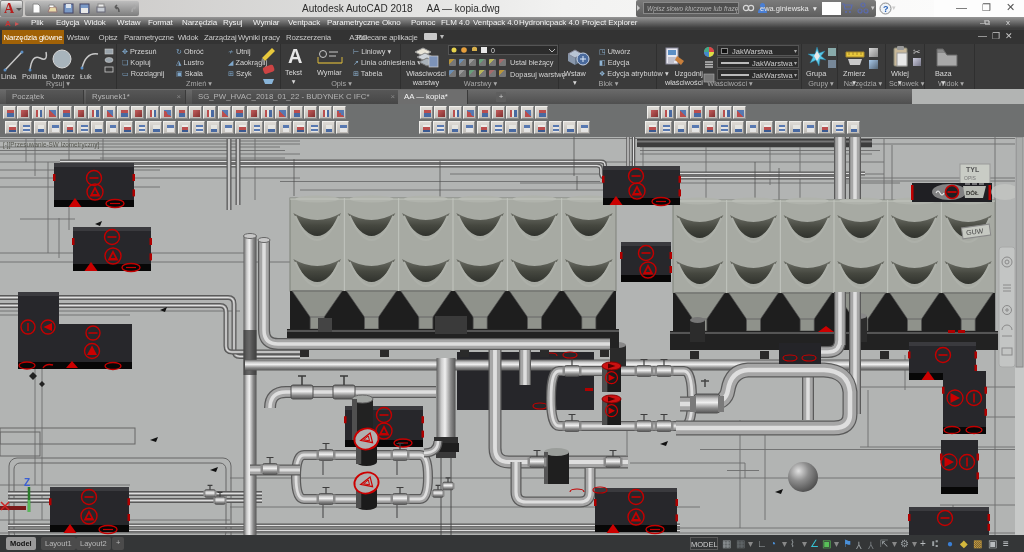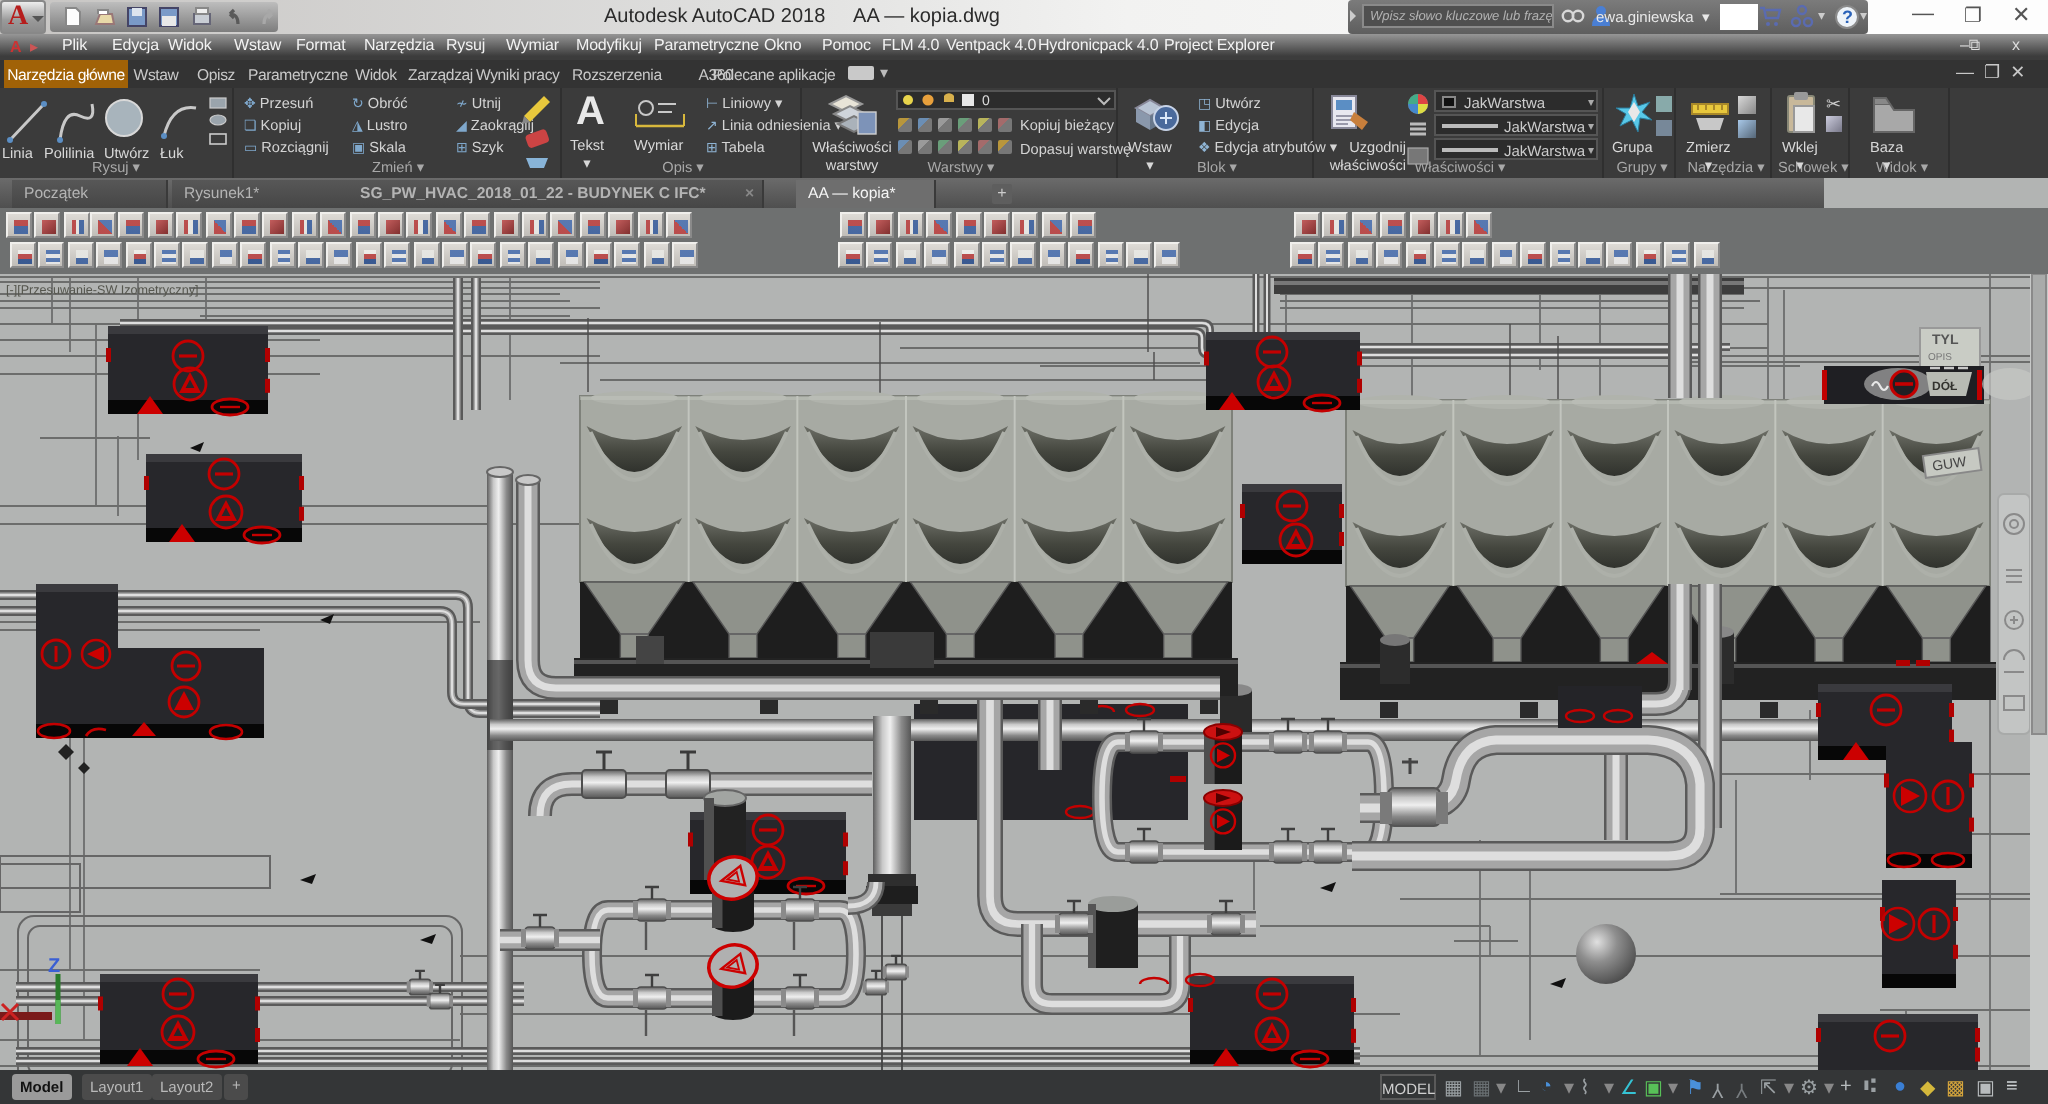--- a/index.html
+++ b/index.html
@@ -6,21 +6,21 @@
 .abs{position:absolute;}
 #app{position:relative;width:1024px;height:552px;}
 
 #title{left:0;top:0;width:1024px;height:17px;background:linear-gradient(to right,#c7c5c3 0%,#dededd 35%,#f2f2f1 55%,#fdfdfd 100%);}
 #alogo{left:0;top:0;width:23px;height:17px;background:linear-gradient(#ededed,#9a9a9a 60%,#8a8a8a);border:1px solid #888;border-radius:2px;}
 #alogo .a{position:absolute;left:3px;top:0px;color:#b61d1c;font-weight:bold;font-size:14px;font-family:"Liberation Serif",serif;}
 #alogo .dn{position:absolute;right:0px;top:7px;width:0;height:0;border:3px solid transparent;border-top-color:#555;}
 #qat{left:25px;top:1px;width:114px;height:15px;background:linear-gradient(#bdbdbd,#7d7d7d);border-radius:2px;}
 .qico{position:absolute;top:2px;width:11px;height:11px;}
 #ttext{left:302px;top:3px;width:400px;height:13px;color:#2b2b2b;font-size:10px;}
-#srchbar{left:674px;top:0px;width:260px;height:17px;background:linear-gradient(#7b7b7b,#5e5e5e);border-radius:2px;}
+#srchbar{left:636px;top:0px;width:240px;height:17px;background:linear-gradient(#7b7b7b,#5e5e5e);border-radius:2px;}
 #srch{position:absolute;left:7px;top:2px;width:96px;height:12px;background:#4f4f4f;border:1px solid #8a8a8a;color:#b2b2b2;font-style:italic;font-size:6.5px;line-height:11px;padding-left:3px;overflow:hidden;white-space:nowrap;}
 #user{position:absolute;left:124px;top:4px;color:#e8e8e8;font-size:7.5px;}
 #wbtns{left:934px;top:0;width:90px;height:17px;background:#fdfdfd;color:#444;}
 .wb{position:absolute;top:1px;font-size:11px;color:#555;}
 
 #menub{left:0;top:17px;width:1024px;height:13px;background:linear-gradient(#969696,#3c3c3c 85%);}
 #menub span{color:#f2f2f2;font-size:8px;letter-spacing:-0.1px;position:absolute;top:1px;white-space:nowrap;}
 
 #rtabs{left:0;top:30px;width:1024px;height:14px;background:#333333;}
 #rtabs .t{position:absolute;top:0;height:14px;color:#c9c9c9;font-size:7.8px;letter-spacing:-0.2px;padding-top:3px;text-align:center;white-space:nowrap;}
@@ -120,21 +120,21 @@
 </div>
 <div id="menub" class="abs">
       <span style="left:31px">Plik</span>
       <span style="left:56px">Edycja</span>
       <span style="left:84px">Widok</span>
       <span style="left:117px">Wstaw</span>
       <span style="left:148px">Format</span>
       <span style="left:182px">Narzędzia</span>
       <span style="left:223px">Rysuj</span>
       <span style="left:253px">Wymiar</span>
-      <span style="left:288px">Modyfikuj</span>
+      <span style="left:288px">Ventpack</span>
       <span style="left:327px">Parametryczne</span>
       <span style="left:382px">Okno</span>
       <span style="left:411px">Pomoc</span>
       <span style="left:441px">FLM 4.0</span>
       <span style="left:473px">Ventpack 4.0</span>
       <span style="left:519px">Hydronicpack 4.0</span>
       <span style="left:582px">Project Explorer</span>
       <span style="left:5px;top:2px;color:#c33;font-weight:bold;font-size:8px;">A</span>
       <span style="left:15px;top:2px;color:#c55;font-size:8px;">▸</span>
       <span style="left:980px;color:#ddd;">–⧉</span>
@@ -232,21 +232,21 @@
         <span style="position:absolute;left:66px;top:15px;width:7px;height:7px;background:linear-gradient(135deg,#9a9a9a 40%,#777 40%);border-radius:1px;"></span>
         <span style="position:absolute;left:76px;top:15px;width:7px;height:7px;background:linear-gradient(135deg,#6a9e7a 40%,#777 40%);border-radius:1px;"></span>
         <span style="position:absolute;left:86px;top:15px;width:7px;height:7px;background:linear-gradient(135deg,#b8b45c 40%,#777 40%);border-radius:1px;"></span>
         <span style="position:absolute;left:96px;top:15px;width:7px;height:7px;background:linear-gradient(135deg,#a46b6b 40%,#777 40%);border-radius:1px;"></span>
         <span style="position:absolute;left:46px;top:26px;width:7px;height:7px;background:linear-gradient(135deg,#6b8eb4 40%,#777 40%);border-radius:1px;"></span>
         <span style="position:absolute;left:56px;top:26px;width:7px;height:7px;background:linear-gradient(135deg,#9a9a9a 40%,#777 40%);border-radius:1px;"></span>
         <span style="position:absolute;left:66px;top:26px;width:7px;height:7px;background:linear-gradient(135deg,#6a9e7a 40%,#777 40%);border-radius:1px;"></span>
         <span style="position:absolute;left:76px;top:26px;width:7px;height:7px;background:linear-gradient(135deg,#b8b45c 40%,#777 40%);border-radius:1px;"></span>
         <span style="position:absolute;left:86px;top:26px;width:7px;height:7px;background:linear-gradient(135deg,#a46b6b 40%,#777 40%);border-radius:1px;"></span>
         <span style="position:absolute;left:96px;top:26px;width:7px;height:7px;background:linear-gradient(135deg,#b8963c 40%,#777 40%);border-radius:1px;"></span>
-        <span class="rrow" style="left:107px;top:14px;">Kopiuj bieżący</span>
+        <span class="rrow" style="left:107px;top:14px;">Ustal bieżący</span>
         <span class="rrow" style="left:107px;top:26px;">Dopasuj warstwę</span>
       </div>
       <div class="panel" style="left:561px;width:96px;">
         <span class="plabel">Blok ▾</span>
         <svg class="bigico" style="left:5px;top:2px" width="24" height="22" viewBox="0 0 24 22">
 <path d="M2 8 L9 4 L16 8 L9 12 Z" fill="#b8c4d4" stroke="#889"></path>
 <path d="M2 8 V15 L9 19 V12 Z" fill="#8a98ac"></path>
           <path d="M16 8 V15 L9 19 V12 Z" fill="#68788c"></path>
 <circle cx="17" cy="13" r="6" fill="#4a6a9c" stroke="#c8d4e8"></circle>
           <path d="M17 10 V16 M14 13 H20" stroke="#dce8f8"></path>
@@ -328,21 +328,21 @@
 <path d="M1 5 h8 l2 3 h10 v11 h-20 Z" fill="#a8a8a8" stroke="#666"></path>
 <path d="M1 5 V2 h6 l2 3" fill="#888" stroke="#666"></path>
         </svg>
         <span class="blab" style="left:7px;top:25px;">Baza<br>▾</span>
       </div>
     </div>
 <div class="abs" style="left:978px;top:31px;color:#c8c8c8;font-size:9px;">—&nbsp; ❐&nbsp; ✕</div>
 <div id="ftabs" class="abs">
       <span class="ft" style="left:6px;width:78px;">Początek</span>
       <span class="ft" style="left:86px;width:100px;">Rysunek1*<span style="position:absolute;right:4px;color:#888;">×</span></span>
-      <span class="ft" style="left:174px;width:208px;font-weight:bold;">SG_PW_HVAC_2018_01_22 - BUDYNEK C IFC*<span style="position:absolute;right:4px;color:#888;">×</span></span>
+      <span class="ft" style="left:192px;width:208px;">SG_PW_HVAC_2018_01_22 - BUDYNEK C IFC*<span style="position:absolute;right:4px;color:#888;">×</span></span>
       <span class="ft fta" style="left:398px;width:70px;">AA — kopia*</span>
       <span style="position:absolute;left:496px;top:3px;width:10px;height:10px;background:#5e5e5e;color:#ccc;font-size:8px;text-align:center;line-height:10px;border-radius:1px;">+</span>
     </div>
 <div id="tbzone" class="abs">
       <span class="tbtn" style="left:3.0px;top:2px;">
         <i style="background:linear-gradient(#b84040 45%,#3a5f9e 45%);"></i>
       </span>
       <span class="tbtn" style="left:17.4px;top:2px;">
         <i style="background:linear-gradient(135deg,#c05050,#7a2020);"></i>
       </span>

